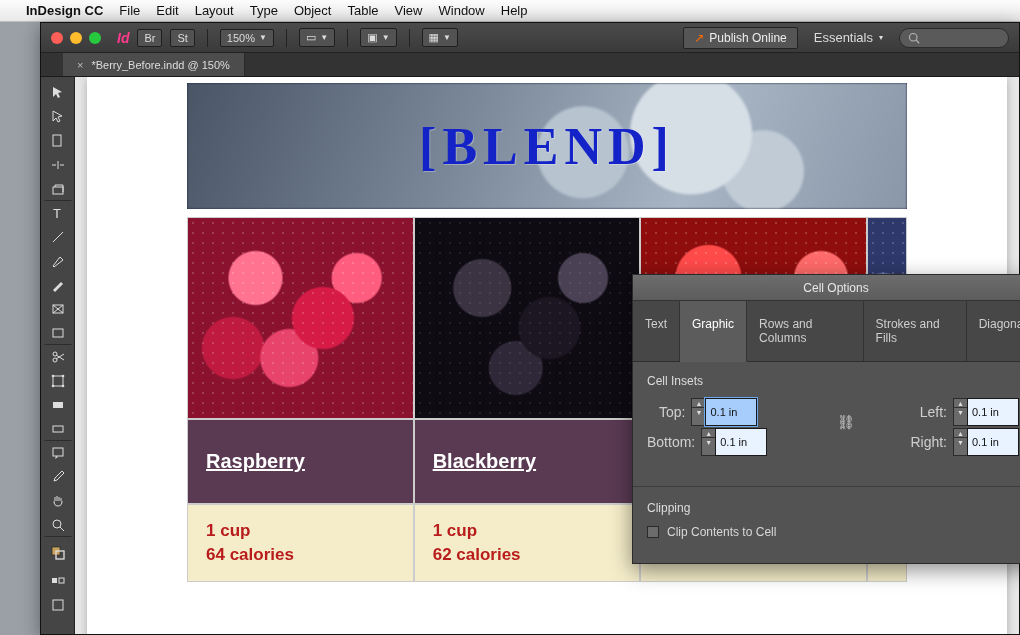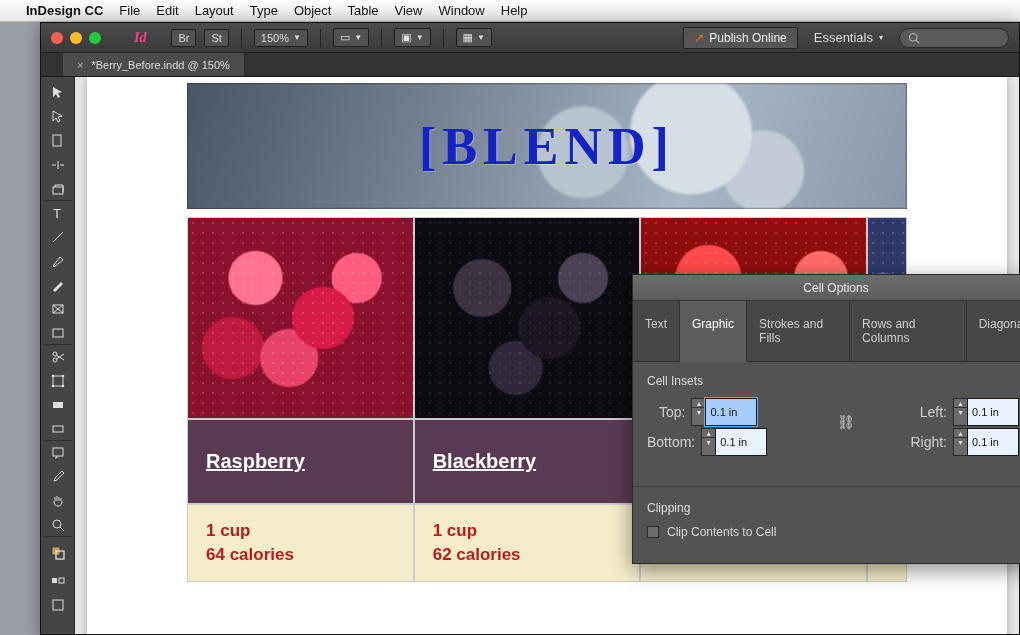--- a/index.html
+++ b/index.html
@@ -10,21 +10,21 @@
   .mac-menu .bold { font-weight:bold; }
   .mac-menu span { white-space: nowrap; }
   .apple { font-size:15px; }
   
   
   .app-window { position:absolute; top:22px; left:40px; right:0; bottom:0; background:#2b2b2b; border:1px solid #111; box-shadow:0 4px 18px rgba(0,0,0,.4); }
   .titlebar { height:30px; background:linear-gradient(#4b4b4b,#3a3a3a); display:flex; align-items:center; padding:0 10px; gap:8px; border-bottom:1px solid #222;}
   .traffic { display:flex; gap:7px; margin-right:8px;}
   .traffic div { width:12px; height:12px; border-radius:50%; }
   .t-red { background:#ff5f56; } .t-yellow { background:#ffbd2e; } .t-green { background:#27c93f; }
-  .id-logo { color:#ff3b8d; font-weight:bold; font-size:14px; font-style:italic; margin:0 17px;font-family:Liberation Serif, serif;}
+  .id-logo { color:#ff3b8d; font-weight:bold; font-size:14px; font-style:italic; margin:0 0;}
   .control-bar-btn { background:#525252; border:1px solid #1e1e1e; color:#ddd; font-size:11px; padding:2px 6px; border-radius:2px; display:flex; align-items:center; gap:4px;}
   .control-sep { width:1px; height:18px; background:#222; margin:0 4px;}
   .spacer { flex:1; }
   .publish-btn { background:#555; border:1px solid #222; color:#eee; font-size:12px; padding:3px 10px; border-radius:2px; display:flex; align-items:center; gap:5px;}
   .publish-arrow { color:#ff6a00; }
   .workspace-sel { color:#ddd; font-size:13px; padding:0 8px; display:flex; align-items:center; gap:6px;}
   .search-box { background:#5a5a5a; border:1px solid #2a2a2a; border-radius:12px; width:110px; height:20px; display:flex; align-items:center; padding:0 8px;}
   .search-box svg { opacity:.7; }
   
   
@@ -343,22 +343,22 @@
       </div>
     </div>
   </div>
 </div>
 
 <div class="panel">
   <div class="panel-title">Cell Options</div>
   <div class="panel-tabs">
     <div class="ptab">Text</div>
     <div class="ptab active">Graphic</div>
+    <div class="ptab">Rows and Columns</div>
     <div class="ptab">Strokes and Fills</div>
-    <div class="ptab">Rows and Columns</div>
     <div class="ptab">Diagonal</div>
   </div>
   <div class="panel-body">
     <div class="group-lbl">Cell Insets</div>
     <div class="inset-grid">
        <div class="field" style="left:12px; top:0;">
          <label>Top:</label>
          <div class="stepper top">
            <div class="arrows">
               <div>▲</div>

